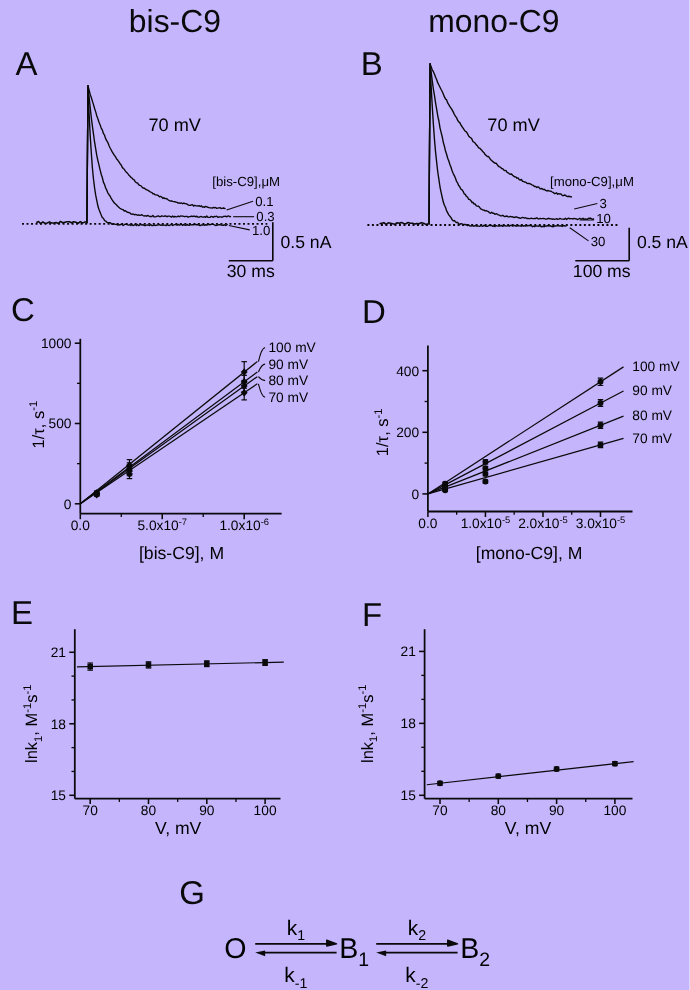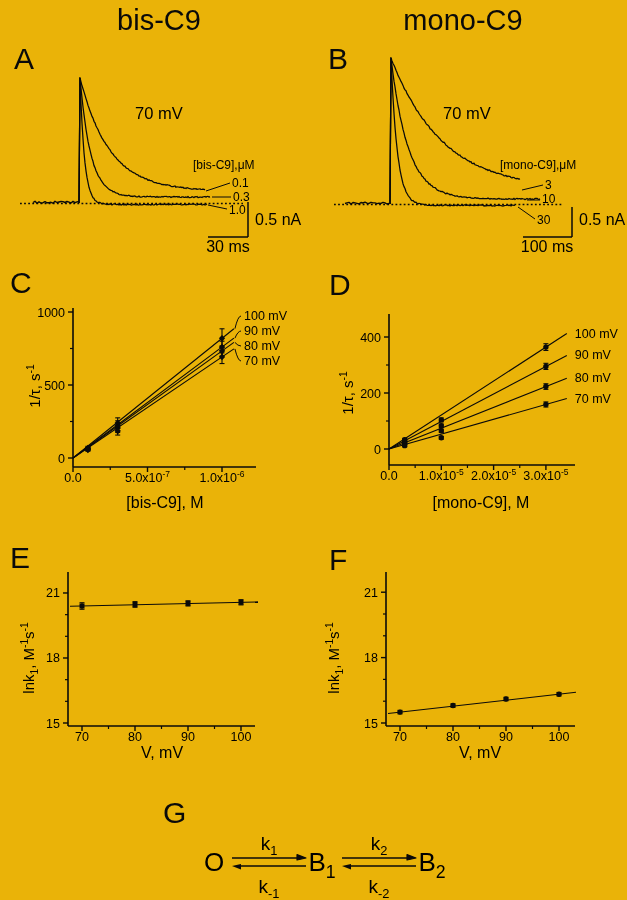--- a/index.html
+++ b/index.html
@@ -1,28 +1,28 @@
 <!DOCTYPE html>
 <html><head>
 <meta charset="utf-8">
 <style>
   html,body{margin:0;padding:0;background:#fff;}
-  #figure{position:relative;width:627px;height:900px;background:#eab308;overflow:hidden;
+  #figure{position:relative;width:627px;height:900px;background:#c4b5fd;overflow:hidden;
           font-family:"Liberation Sans",sans-serif;color:#000;}
   .coltitle{position:absolute;width:206px;text-align:center;font-size:29px;color:#0a0a0a;}
   .pletter{position:absolute;font-size:30px;color:#0a0a0a;}
   svg{position:absolute;overflow:visible;}
   svg text{font-family:"Liberation Sans",sans-serif;fill:#000;}
 </style>
 </head>
 <body>
 
 <div id="figure">
   <div class="coltitle" style="left:56px;top:4px;">bis-C9</div>
-  <div class="coltitle" style="left:360px;top:4px;">mono-C9</div>
+  <div class="coltitle" style="left:346px;top:4px;">mono-C9</div>
 
   <div class="pletter" style="left:14px;top:42px;">A</div>
   <div class="pletter" style="left:328px;top:42px;">B</div>
   <div class="pletter" style="left:10px;top:266px;">C</div>
   <div class="pletter" style="left:329px;top:268px;">D</div>
   <div class="pletter" style="left:10px;top:541px;">E</div>
   <div class="pletter" style="left:329px;top:543px;">F</div>
   <div class="pletter" style="left:163px;top:796px;">G</div>
 
   <svg id="svg-A" width="300" height="218" style="left: 10px; top: 50px;">

